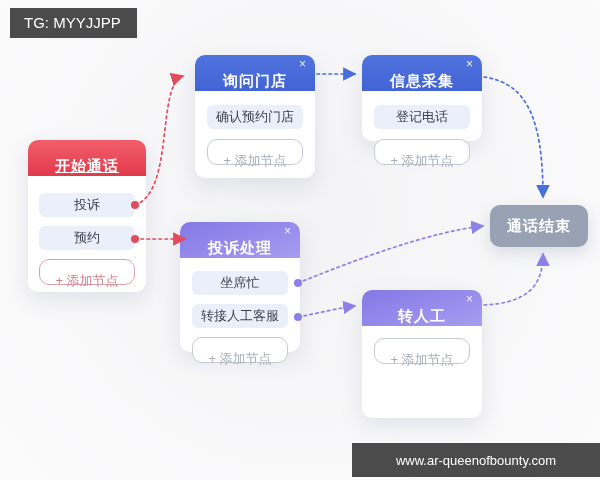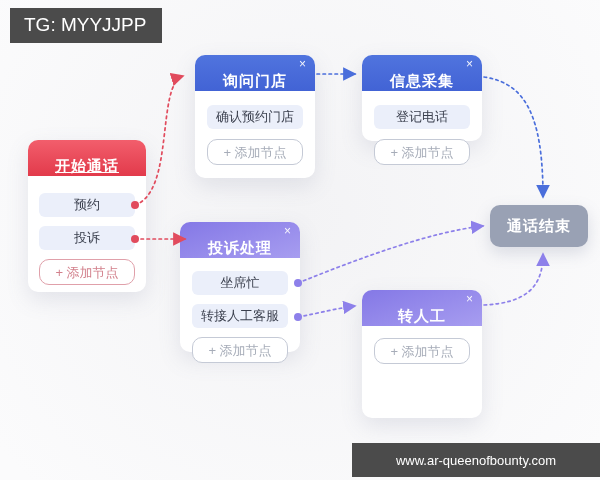--- a/index.html
+++ b/index.html
@@ -31,21 +31,21 @@
   .card-body{display:flex;flex-direction:column;box-sizing:border-box;flex:1;}
   .chip{
     background:var(--chip-bg,#ebeffa);color:var(--chip-text,#3a3f4d);
     border-radius:6px;height:24px;line-height:24px;flex:0 0 24px;
     text-align:center;font-size:13px;cursor:pointer;
   }
   .add-btn{
     background:#fff;border:1px solid var(--add-border,#c5cad6);
     color:var(--add-text,#a6acb8);border-radius:10px;height:26px;flex:0 0 26px;
     font-size:13px;text-align:center;cursor:pointer;
-    font-family:"Liberation Sans","DejaVu Sans",sans-serif;padding:4px;
+    font-family:"Liberation Sans","DejaVu Sans",sans-serif;padding:12px;
   }
   .add-red{border-color:var(--add-border-red,#e0a0aa);color:var(--add-text-red,#d2808c);}
 
   .card-start   {left:28px; top:140px;width:118px;height:152px;}
   .card-start .card-body{padding:17px 11px 8px;gap:9px;}
   .card-ask     {left:195px;top:55px; width:120px;height:123px;}
   .card-ask .card-body,
   .card-info .card-body{padding:14px 12px 13px;gap:10px;}
   .card-info    {left:362px;top:55px; width:120px;height:86px;}
   .card-complaint{left:180px;top:222px;width:120px;height:130px;}
@@ -70,21 +70,21 @@
   .ah-red   {fill:var(--arrow-red,#e14b5d);}
   .ah-blue  {fill:var(--arrow-blue,#4a6edb);}
   .ah-purple{fill:var(--arrow-purple,#8d80ea);}
   .dot-red   {fill:var(--arrow-red,#e14b5d);}
   .dot-purple{fill:var(--arrow-purple,#8d80ea);}
 
   
   .tg-label{
     position:absolute;left:10px;top:8px;z-index:10;
     background:var(--overlay-bg,#4b4b4b);color:#fff;
-    font-size:19px;padding:6px 16px 7px 14px;
+    font-size:15px;padding:6px 16px 7px 14px;
   }
   .watermark{
     position:absolute;left:352px;top:443px;width:248px;height:34px;z-index:10;
     background:var(--overlay-bg,#4b4b4b);color:#fff;font-size:13px;
     display:flex;align-items:center;justify-content:center;
   }
 </style>
 </head>
 <body>
 
@@ -111,22 +111,22 @@
   <circle class="dot-red" cx="135" cy="239" r="4"></circle>
   <circle class="dot-purple" cx="298" cy="283" r="4"></circle>
   <circle class="dot-purple" cx="298" cy="317" r="4"></circle>
 </svg>
 
 <div class="card card-start">
   <div class="card-header header-red">
     <span>开始通话</span>
   </div>
   <div class="card-body">
+    <div class="chip">投诉</div>
     <div class="chip">预约</div>
-    <div class="chip">投诉</div>
     <button class="add-btn add-red">+ 添加节点</button>
   </div>
 </div>
 
 <div class="card card-ask">
   <div class="card-header header-blue">
     <span>询问门店</span>
     <span class="close">×</span>
   </div>
   <div class="card-body">

